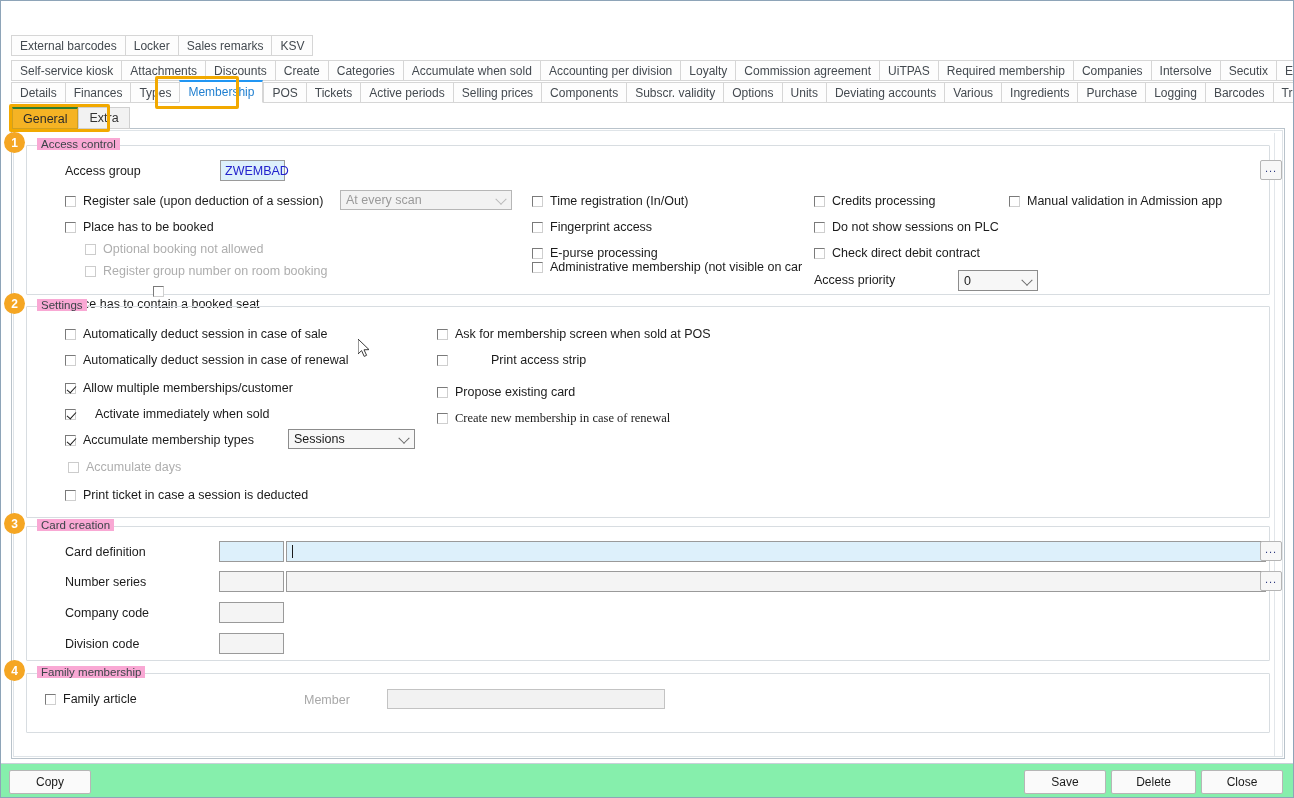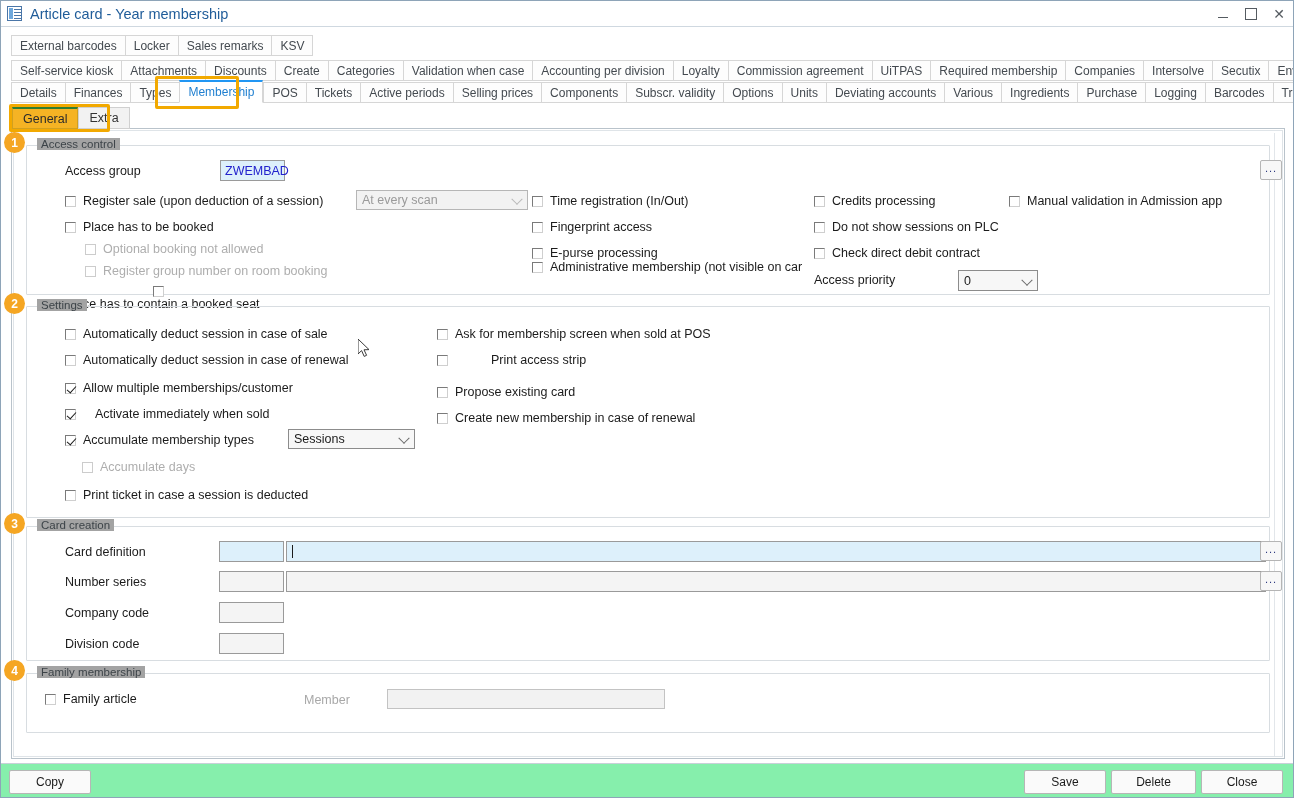--- a/index.html
+++ b/index.html
@@ -146,21 +146,21 @@
 
   
   .group {
     position: absolute;
     border: 1px solid #d8dde1;
     border-radius: 1px;
   }
   .group-title {
     position: absolute;
     top: -8px; left: 10px;
-    background: #a3a3a3;
+    background: #f9a8d4;
     padding: 0 4px;
     font-size: 11.5px;
     color: #3c4348;
   }
   #grp-access  { left: 12px; top: 14px;  width: 1244px; height: 150px; }
   #grp-settings{ left: 12px; top: 175px; width: 1244px; height: 212px; }
   #grp-card    { left: 12px; top: 395px; width: 1244px; height: 135px; }
   #grp-family  { left: 12px; top: 542px; width: 1244px; height: 60px; }
 
   
@@ -307,29 +307,20 @@
     width: 14px; height: 20px;
     z-index: 20;
     pointer-events: none;
   }
 </style>
 </head>
 <body>
 
 <div id="app">
 
-  <div class="titlebar">
-    <span class="title-icon"></span>
-    <span class="title-text">Article card - Year membership</span>
-    <div class="win-buttons">
-      <div class="win-btn win-min"></div>
-      <div class="win-btn win-max"></div>
-      <div class="win-btn win-close">✕</div>
-    </div>
-  </div>
 
   <div class="tabstrip" id="tabrow0">
       <div class="tab">
         <span>External barcodes</span>
       </div>
       <div class="tab">
         <span>Locker</span>
       </div>
       <div class="tab">
         <span>Sales remarks</span>
@@ -348,21 +339,21 @@
       <div class="tab">
         <span>Discounts</span>
       </div>
       <div class="tab">
         <span>Create</span>
       </div>
       <div class="tab">
         <span>Categories</span>
       </div>
       <div class="tab">
-        <span>Validation when case</span>
+        <span>Accumulate when sold</span>
       </div>
       <div class="tab">
         <span>Accounting per division</span>
       </div>
       <div class="tab">
         <span>Loyalty</span>
       </div>
       <div class="tab">
         <span>Commission agreement</span>
       </div>
@@ -473,21 +464,21 @@
 
         <div class="txtbox lightblue code" style="left:193px; top:14px; width:65px; height:21px;">ZWEMBAD</div>
         <div class="ellipsis-btn" style="left:1233px; top:14px;">
           <span class="dots">...</span>
         </div>
 
         <div class="chk" style="left:38px; top:48px;">
           <span class="box"></span>
           <span class="lbl">Register sale (upon deduction of a session)</span>
         </div>
-        <div class="ddl disabled" style="left:313px; top:44px; width:172px; height:20px;margin-left:16px;">
+        <div class="ddl disabled" style="left:313px; top:44px; width:172px; height:20px;">
           <span>At every scan</span>
           <span class="arrow"></span>
         </div>
 
         <div class="chk" style="left:38px; top:74px;">
           <span class="box"></span>
           <span class="lbl">Place has to be booked</span>
         </div>
         <div class="chk disabled" style="left:58px; top:96px;">
           <span class="box"></span>
@@ -563,42 +554,42 @@
           <span class="lbl">Activate immediately when sold</span>
         </div>
         <div class="chk checked" style="left:38px; top:126px;">
           <span class="box"></span>
           <span class="lbl">Accumulate membership types</span>
         </div>
         <div class="ddl" style="left:261px; top:122px; width:127px; height:20px; background:#f7f7f7;">
           <span>Sessions</span>
           <span class="arrow"></span>
         </div>
-        <div class="chk disabled" style="left:38px; top:153px;padding-left:17px;">
+        <div class="chk disabled" style="left:24px; top:153px;padding-left:17px;">
           <span class="box"></span>
           <span class="lbl">Accumulate days</span>
         </div>
         <div class="chk" style="left:38px; top:181px;">
           <span class="box"></span>
           <span class="lbl">Print ticket in case a session is deducted</span>
         </div>
 
         <div class="chk" style="left:410px; top:20px;">
           <span class="box"></span>
           <span class="lbl">Ask for membership screen when sold at POS</span>
         </div>
         <div class="chk" style="left:410px; top:46px;gap:36px;">
           <span class="box"></span>
           <span class="lbl">Print access strip</span>
         </div>
         <div class="chk" style="left:410px; top:78px;">
           <span class="box"></span>
           <span class="lbl">Propose existing card</span>
         </div>
-        <div class="chk" style="left:410px; top:104px;">
+        <div class="chk" style="left:410px; top:104px;font-family:Liberation Serif, serif;">
           <span class="box"></span>
           <span class="lbl">Create new membership in case of renewal</span>
         </div>
       </div>
 
       <div class="group" id="grp-card">
         <div class="group-title">Card creation</div>
 
         <div class="fld-label" style="left:38px; top:18px;">Card definition</div>
         <div class="txtbox lightblue" style="left:192px; top:14px; width:65px; height:21px;"></div>

